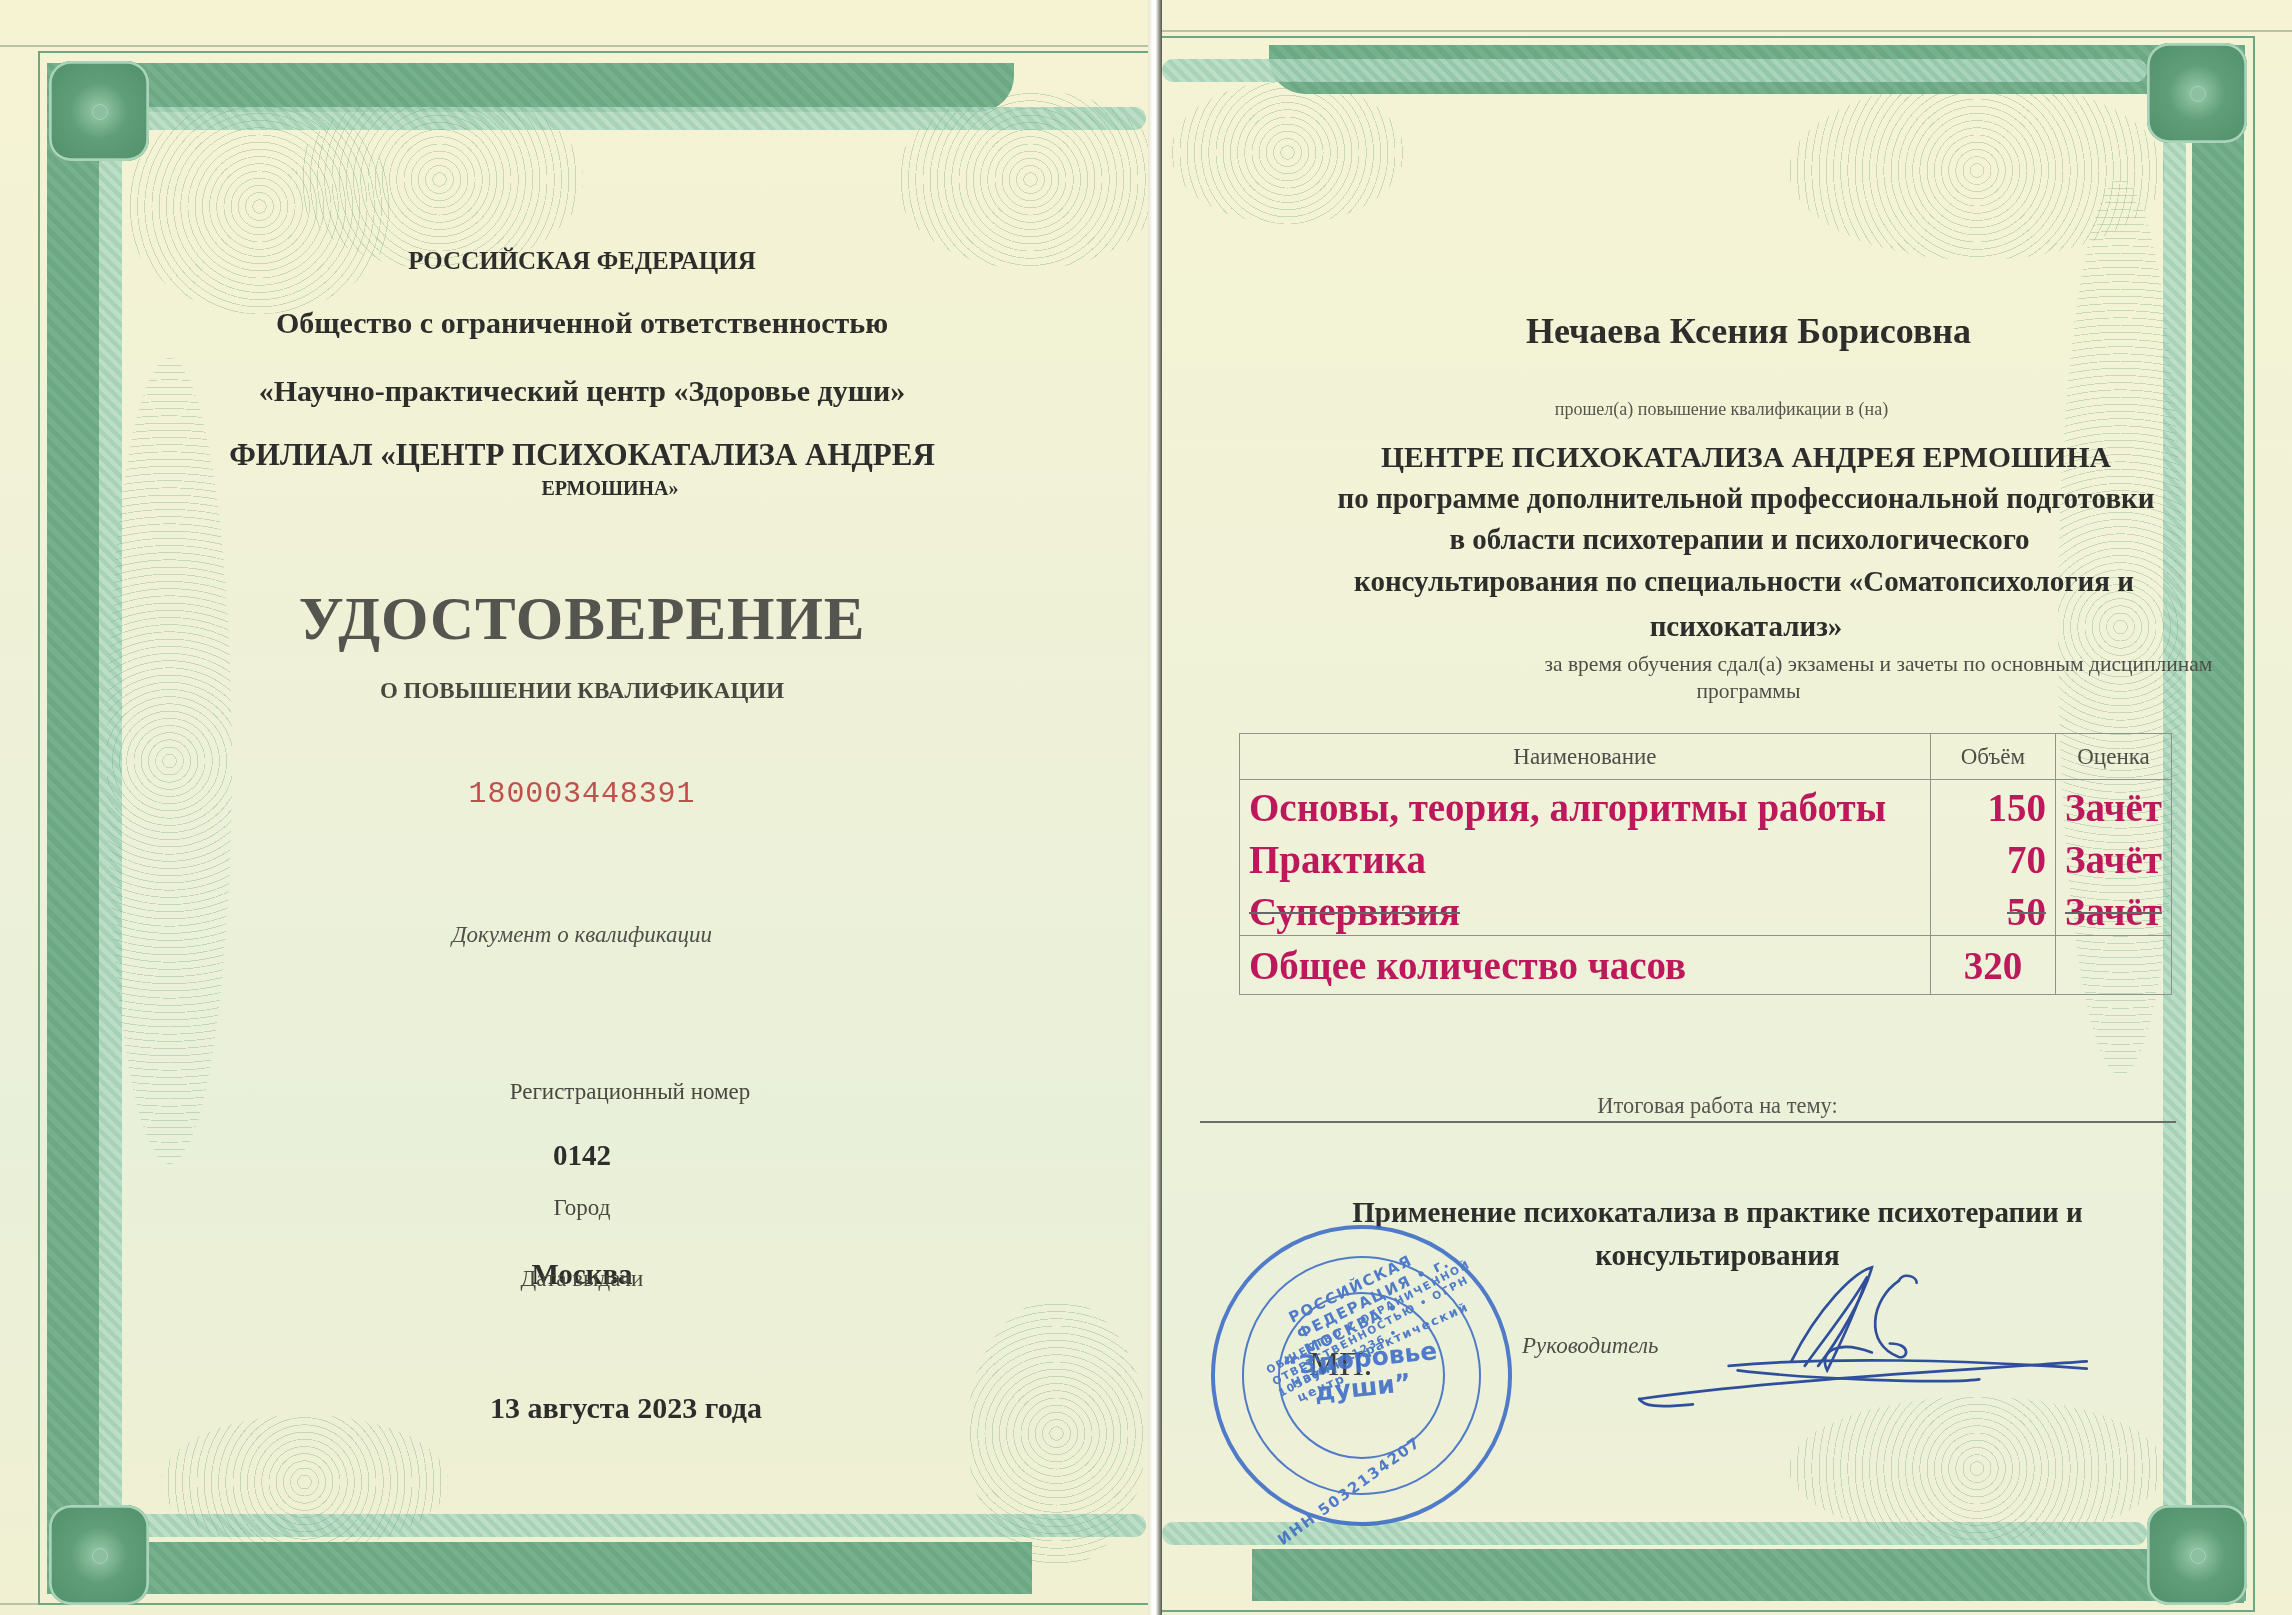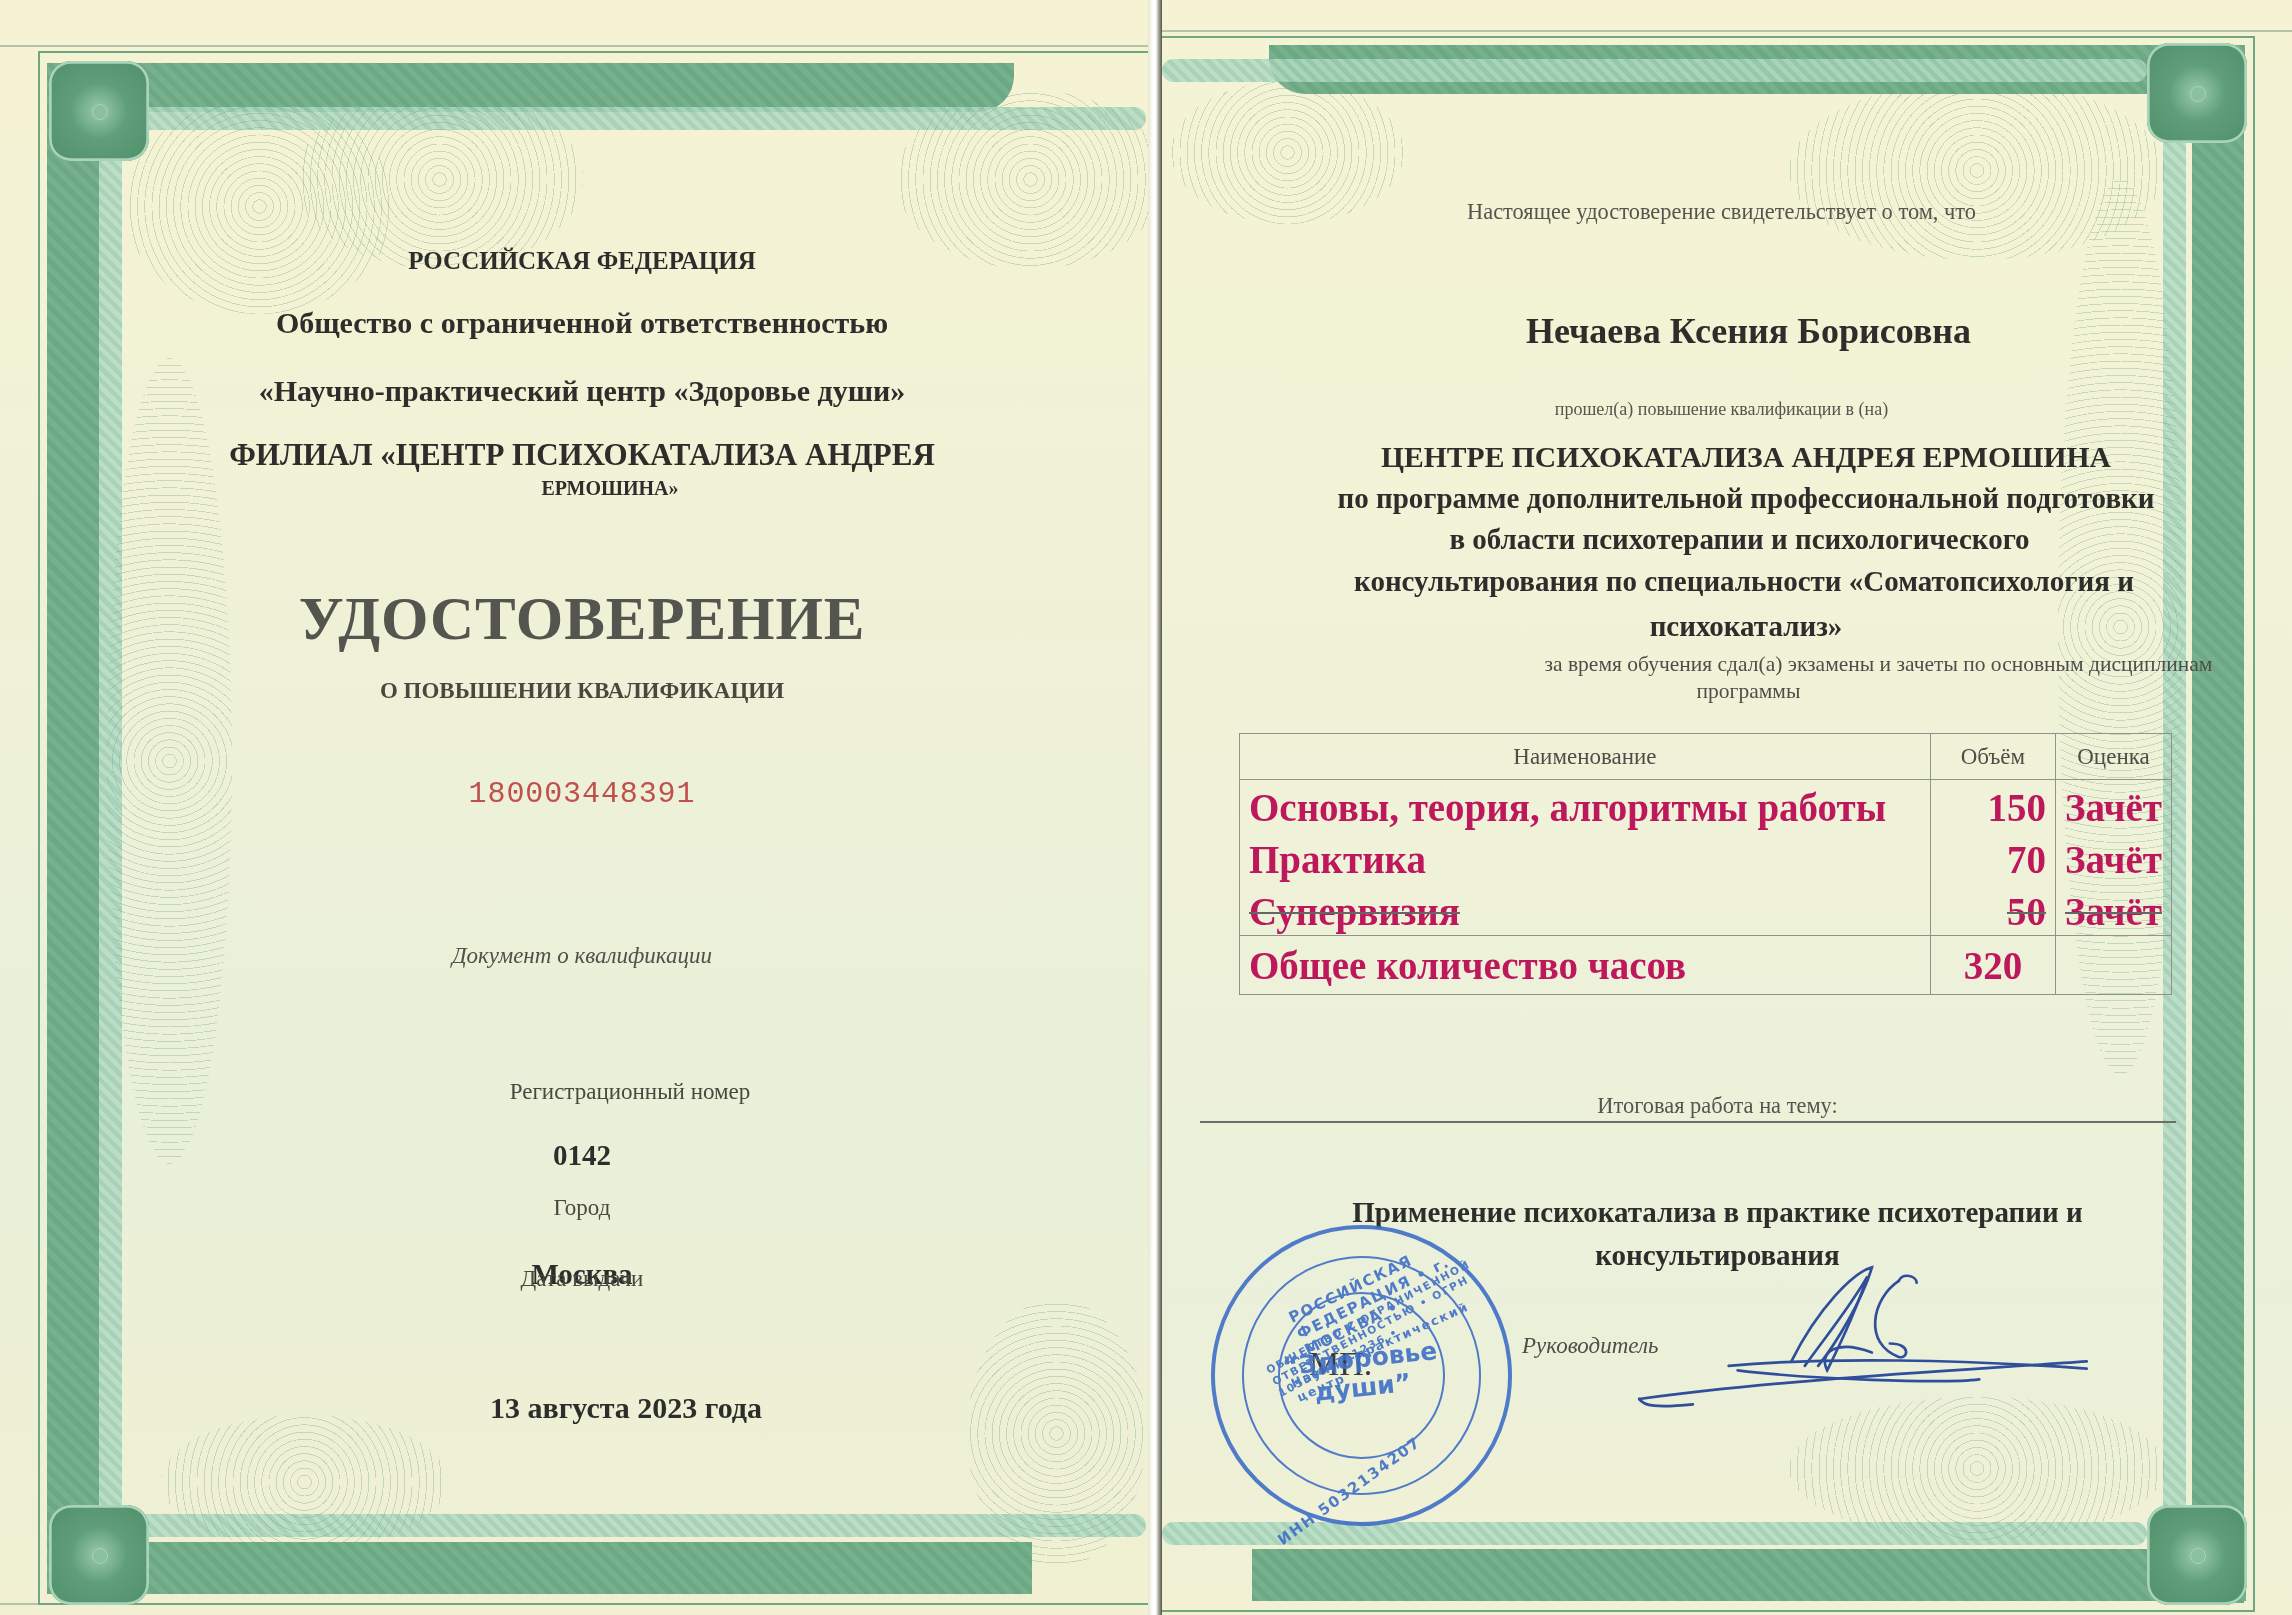--- a/index.html
+++ b/index.html
@@ -82,21 +82,21 @@
 
   <div class="txt b" style="left:0;width:1164px;top:247px;font-size:25px;">РОССИЙСКАЯ ФЕДЕРАЦИЯ</div>
   <div class="txt b" style="left:0;width:1164px;top:306px;font-size:30px;">Общество с ограниченной ответственностью</div>
   <div class="txt b" style="left:0;width:1164px;top:374px;font-size:30px;">«Научно-практический центр «Здоровье души»</div>
   <div class="txt b" style="left:0;width:1164px;top:437px;font-size:31px;">ФИЛИАЛ «ЦЕНТР ПСИХОКАТАЛИЗА АНДРЕЯ</div>
   <div class="txt b" style="left:0;width:1164px;top:477px;font-size:20px;margin-left:28px;">ЕРМОШИНА»</div>
 
   <div class="txt b" style="left:0;width:1164px;top:584px;font-size:61px;color:#55554f;letter-spacing:0.9px;">УДОСТОВЕРЕНИЕ</div>
   <div class="txt b" style="left:0;width:1164px;top:678px;font-size:23px;color:#48483f;">О ПОВЫШЕНИИ КВАЛИФИКАЦИИ</div>
   <div class="txt" style="left:0;width:1164px;top:777px;font-size:30px;color:#c0504d;font-family:'Liberation Mono','DejaVu Sans Mono',monospace;letter-spacing:0.9px;">180003448391</div>
-  <div class="txt" style="left:0;width:1164px;top:922px;font-size:23px;font-style:italic;color:#505049;margin-top:21px;">Документ о квалификации</div>
+  <div class="txt" style="left:0;width:1164px;top:922px;font-size:23px;font-style:italic;color:#505049;">Документ о квалификации</div>
 
   <div class="txt" style="left:0;width:1164px;top:1079px;font-size:23px;color:#48483f;padding-left:48px;">Регистрационный номер</div>
   <div class="txt b" style="left:0;width:1164px;top:1139px;font-size:29px;">0142</div>
   <div class="txt" style="left:0;width:1164px;top:1195px;font-size:23px;color:#48483f;">Город</div>
   <div class="txt b" style="left:0;width:1164px;top:1258px;font-size:29px;">Москва</div>
   <div class="txt" style="left:0;width:1164px;top:1266px;font-size:23px;color:#48483f;">Дата выдачи</div>
   <div class="txt b" style="left:0;width:1164px;top:1391px;font-size:30px;margin-left:44px;">13 августа 2023 года</div>
 </div>
 
 <div class="spine"></div>
@@ -111,21 +111,20 @@
   <div class="band light" style="left:0;top:59px;width:985px;height:23px;border-radius:18px;"></div>
   <div class="band light" style="left:1001px;top:134px;width:23px;height:1397px;border-radius:18px;"></div>
   <div class="band light" style="left:0;top:1522px;width:985px;height:23px;border-radius:18px;"></div>
   <div class="corner" style="left:985px;top:43px;"></div>
   <div class="corner" style="left:985px;top:1505px;"></div>
   <div class="guilloche" style="left:627px;top:81px;width:376px;height:179px;"></div>
   <div class="guilloche" style="left:896px;top:179px;width:125px;height:896px;"></div>
   <div class="guilloche" style="left:627px;top:1397px;width:376px;height:143px;"></div>
   <div class="guilloche" style="left:9px;top:81px;width:233px;height:143px;"></div>
 
-  <div class="txt" style="left:0;width:1119px;top:199px;font-size:22.4px;color:#55554f;">Настоящее удостоверение свидетельствует о том, что</div>
   <div class="txt b" style="left:0;width:1173px;top:310px;font-size:36px;">Нечаева Ксения Борисовна</div>
   <div class="txt" style="left:0;width:1119px;top:399px;font-size:18px;color:#55554f;">прошел(а) повышение квалификации в (на)</div>
   <div class="txt b" style="left:0;width:1168px;top:441px;font-size:29.6px;">ЦЕНТРЕ ПСИХОКАТАЛИЗА АНДРЕЯ ЕРМОШИНА</div>
   <div class="txt b" style="left:0;width:1168px;top:482px;font-size:29px;">по программе дополнительной профессиональной подготовки</div>
   <div class="txt b" style="left:0;width:1155px;top:523px;font-size:29px;">в области психотерапии и психологического</div>
   <div class="txt b" style="left:0;width:1164px;top:565px;font-size:29px;">консультирования по специальности «Соматопсихология и</div>
   <div class="txt b" style="left:0;width:1168px;top:610px;font-size:29px;">психокатализ»</div>
   <div class="txt" style="left:0;width:1433px;top:652px;font-size:21.5px;color:#4e4e48;">за время обучения сдал(а) экзамены и зачеты по основным дисциплинам</div>
   <div class="txt" style="left:0;width:1173px;top:679px;font-size:21.5px;color:#4e4e48;">программы</div>
 </div>

